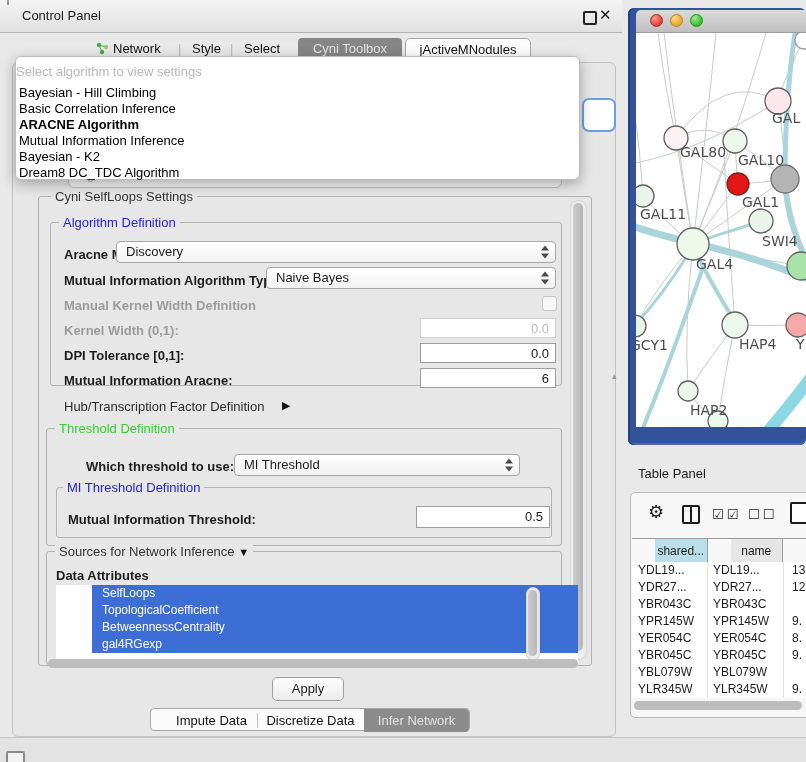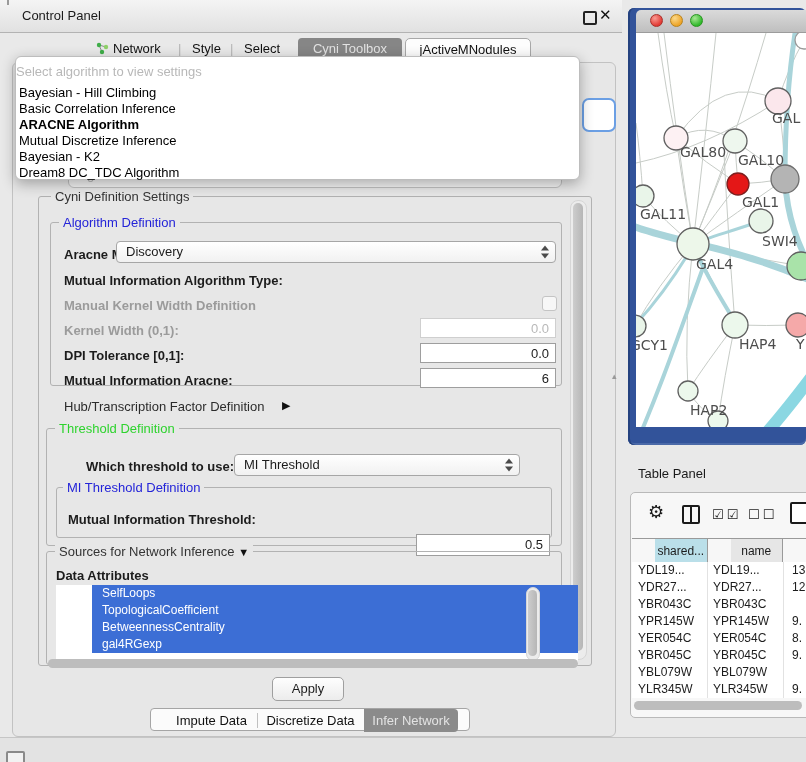--- a/index.html
+++ b/index.html
@@ -135,43 +135,47 @@
 
   <div class="abs bg-combo">galFiltered.sif default node</div>
   <div class="abs blue-ring"></div>
 
   <div class="abs popup">
     <div class="pop-placeholder">Select algorithm to view settings</div>
     <div id="pop-list">
         <div class="pop-item">Bayesian - Hill Climbing</div>
         <div class="pop-item">Basic Correlation Inference</div>
         <div class="pop-item sel">ARACNE Algorithm</div>
-        <div class="pop-item">Mutual Discretize Inference</div>
+        <div class="pop-item">Mutual Information Inference</div>
         <div class="pop-item">Bayesian - K2</div>
         <div class="pop-item">Dream8 DC_TDC Algorithm</div>
       </div>
   </div>
 
   <div class="groupbox" style="left:38px;top:196px;width:554px;height:470px;">
-    <span class="legend" style="left:12px;color:#333;">Cyni Definition Settings</span>
+    <span class="legend" style="left:12px;color:#333;">Cyni SelfLoops Settings</span>
   </div>
 
   <div class="vscroll-track" style="left:570px;top:200px;width:15px;height:458px;">
     <div class="vscroll-thumb" style="left:2px;top:2px;width:10px;height:448px;"></div>
   </div>
 
   <div class="groupbox" style="left:50px;top:222px;width:512px;height:164px;">
     <span class="legend" style="left:8px;color:#2424d8;">Algorithm Definition</span>
   </div>
   <span class="lbl" style="left:64px;top:247px;">Aracne Mode:</span>
   <div class="combo" style="left:116px;top:241px;width:440px;">
     <span>Discovery</span>
     <span class="stepper"></span>
   </div>
   <span class="lbl" style="left:64px;top:273px;">Mutual Information Algorithm Type:</span>
+  <div class="combo" style="left:266px;top:267px;width:290px;">
+    <span>Naive Bayes</span>
+    <span class="stepper"></span>
+  </div>
   <span class="lbl gray" style="left:64px;top:298px;">Manual Kernel Width Definition</span>
   <div class="checkbox" style="left:542px;top:296px;"></div>
   <span class="lbl gray" style="left:64px;top:323px;">Kernel Width (0,1):</span>
   <div class="field disabled" style="left:420px;top:318px;width:136px;">0.0</div>
   <span class="lbl" style="left:64px;top:348px;">DPI Tolerance [0,1]:</span>
   <div class="field" style="left:420px;top:343px;width:136px;">0.0</div>
   <span class="lbl" style="left:64px;top:373px;">Mutual Information Aracne:</span>
   <div class="field" style="left:420px;top:368px;width:136px;">6</div>
 
   <span class="plain" style="left:64px;top:399px;">Hub/Transcription Factor Definition</span>
@@ -182,21 +186,21 @@
   </div>
   <span class="lbl" style="left:86px;top:459px;">Which threshold to use:</span>
   <div class="combo" style="left:234px;top:454px;width:286px;">
     <span>MI Threshold</span>
     <span class="stepper"></span>
   </div>
   <div class="groupbox" style="left:56px;top:487px;width:496px;height:51px;">
     <span class="legend" style="left:6px;color:#2424d8;">MI Threshold Definition</span>
   </div>
   <span class="lbl" style="left:68px;top:512px;">Mutual Information Threshold:</span>
-  <div class="field" style="left:416px;top:506px;width:134px;height:22px;margin-top:28px;">0.5</div>
+  <div class="field" style="left:416px;top:506px;width:134px;height:22px;">0.5</div>
 
   <div class="groupbox" style="left:46px;top:551px;width:516px;height:114px;">
     <span class="legend" style="left:8px;color:#333;">
       <span>Sources for Network Inference</span>
       <span class="tri">▼</span>
     </span>
   </div>
   <span class="lbl" style="left:56px;top:568px;">Data Attributes</span>
   <div class="attr-list" id="attr-list">
       <div class="attr-item">SelfLoops</div>
@@ -207,21 +211,21 @@
   <div class="vscroll-track" style="left:526px;top:587px;width:12px;height:72px;">
     <div class="vscroll-thumb" style="left:1px;top:2px;width:9px;height:66px;"></div>
   </div>
   <div class="hscroll-thumb" style="left:48px;top:659px;width:530px;height:9px;"></div>
 
   <div class="abs apply-btn">Apply</div>
   <div class="abs bottom-tabbar">
     <div class="btab" style="left:8px;width:105px;">Impute Data</div>
     <div class="btab-sep" style="left:106px;"></div>
     <div class="btab" style="left:107px;width:105px;">Discretize Data</div>
-    <div class="btab dark" style="left:213px;width:94px;">Infer Network</div>
+    <div class="btab dark" style="left:213px;width:105px;">Infer Network</div>
   </div>
 
   <div class="abs bottom-strip"></div>
   <div class="abs mini-icon"></div>
   <span class="abs panel-chevron">▴</span>
 
   <div class="abs net-frame"></div>
   <div class="abs net-titlebar">
     <div class="light red"></div>
     <div class="light yellow"></div>

